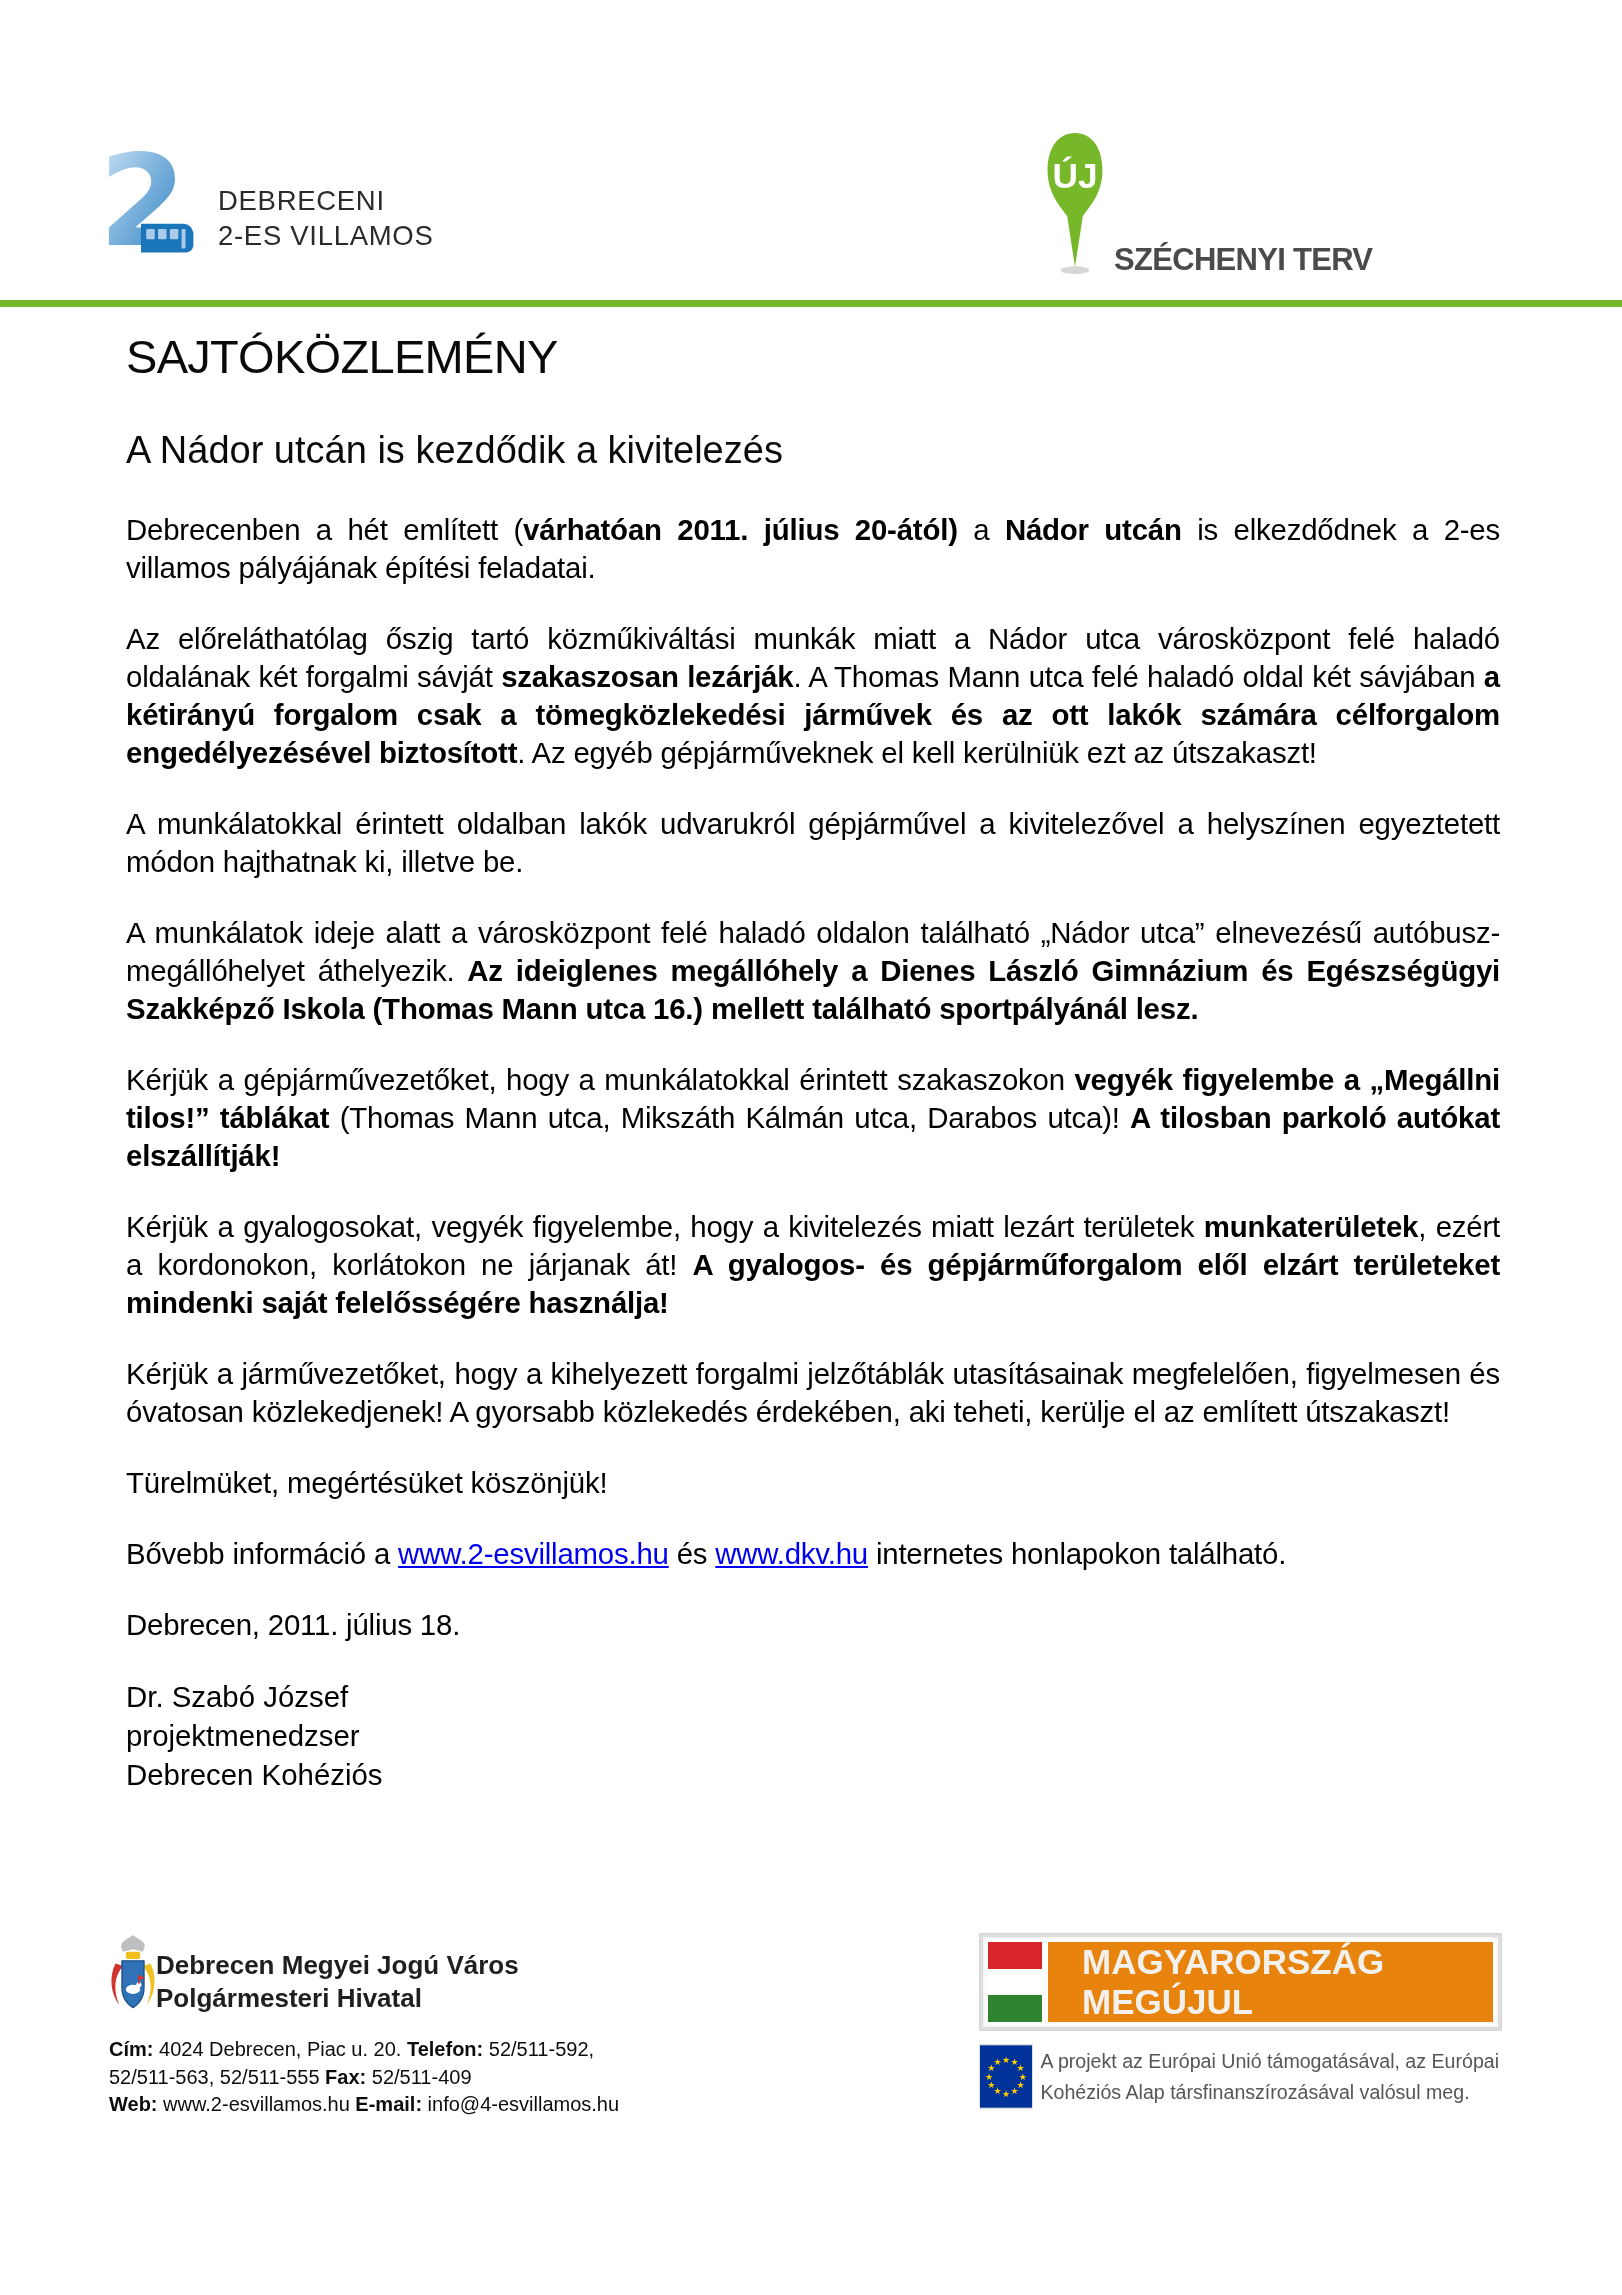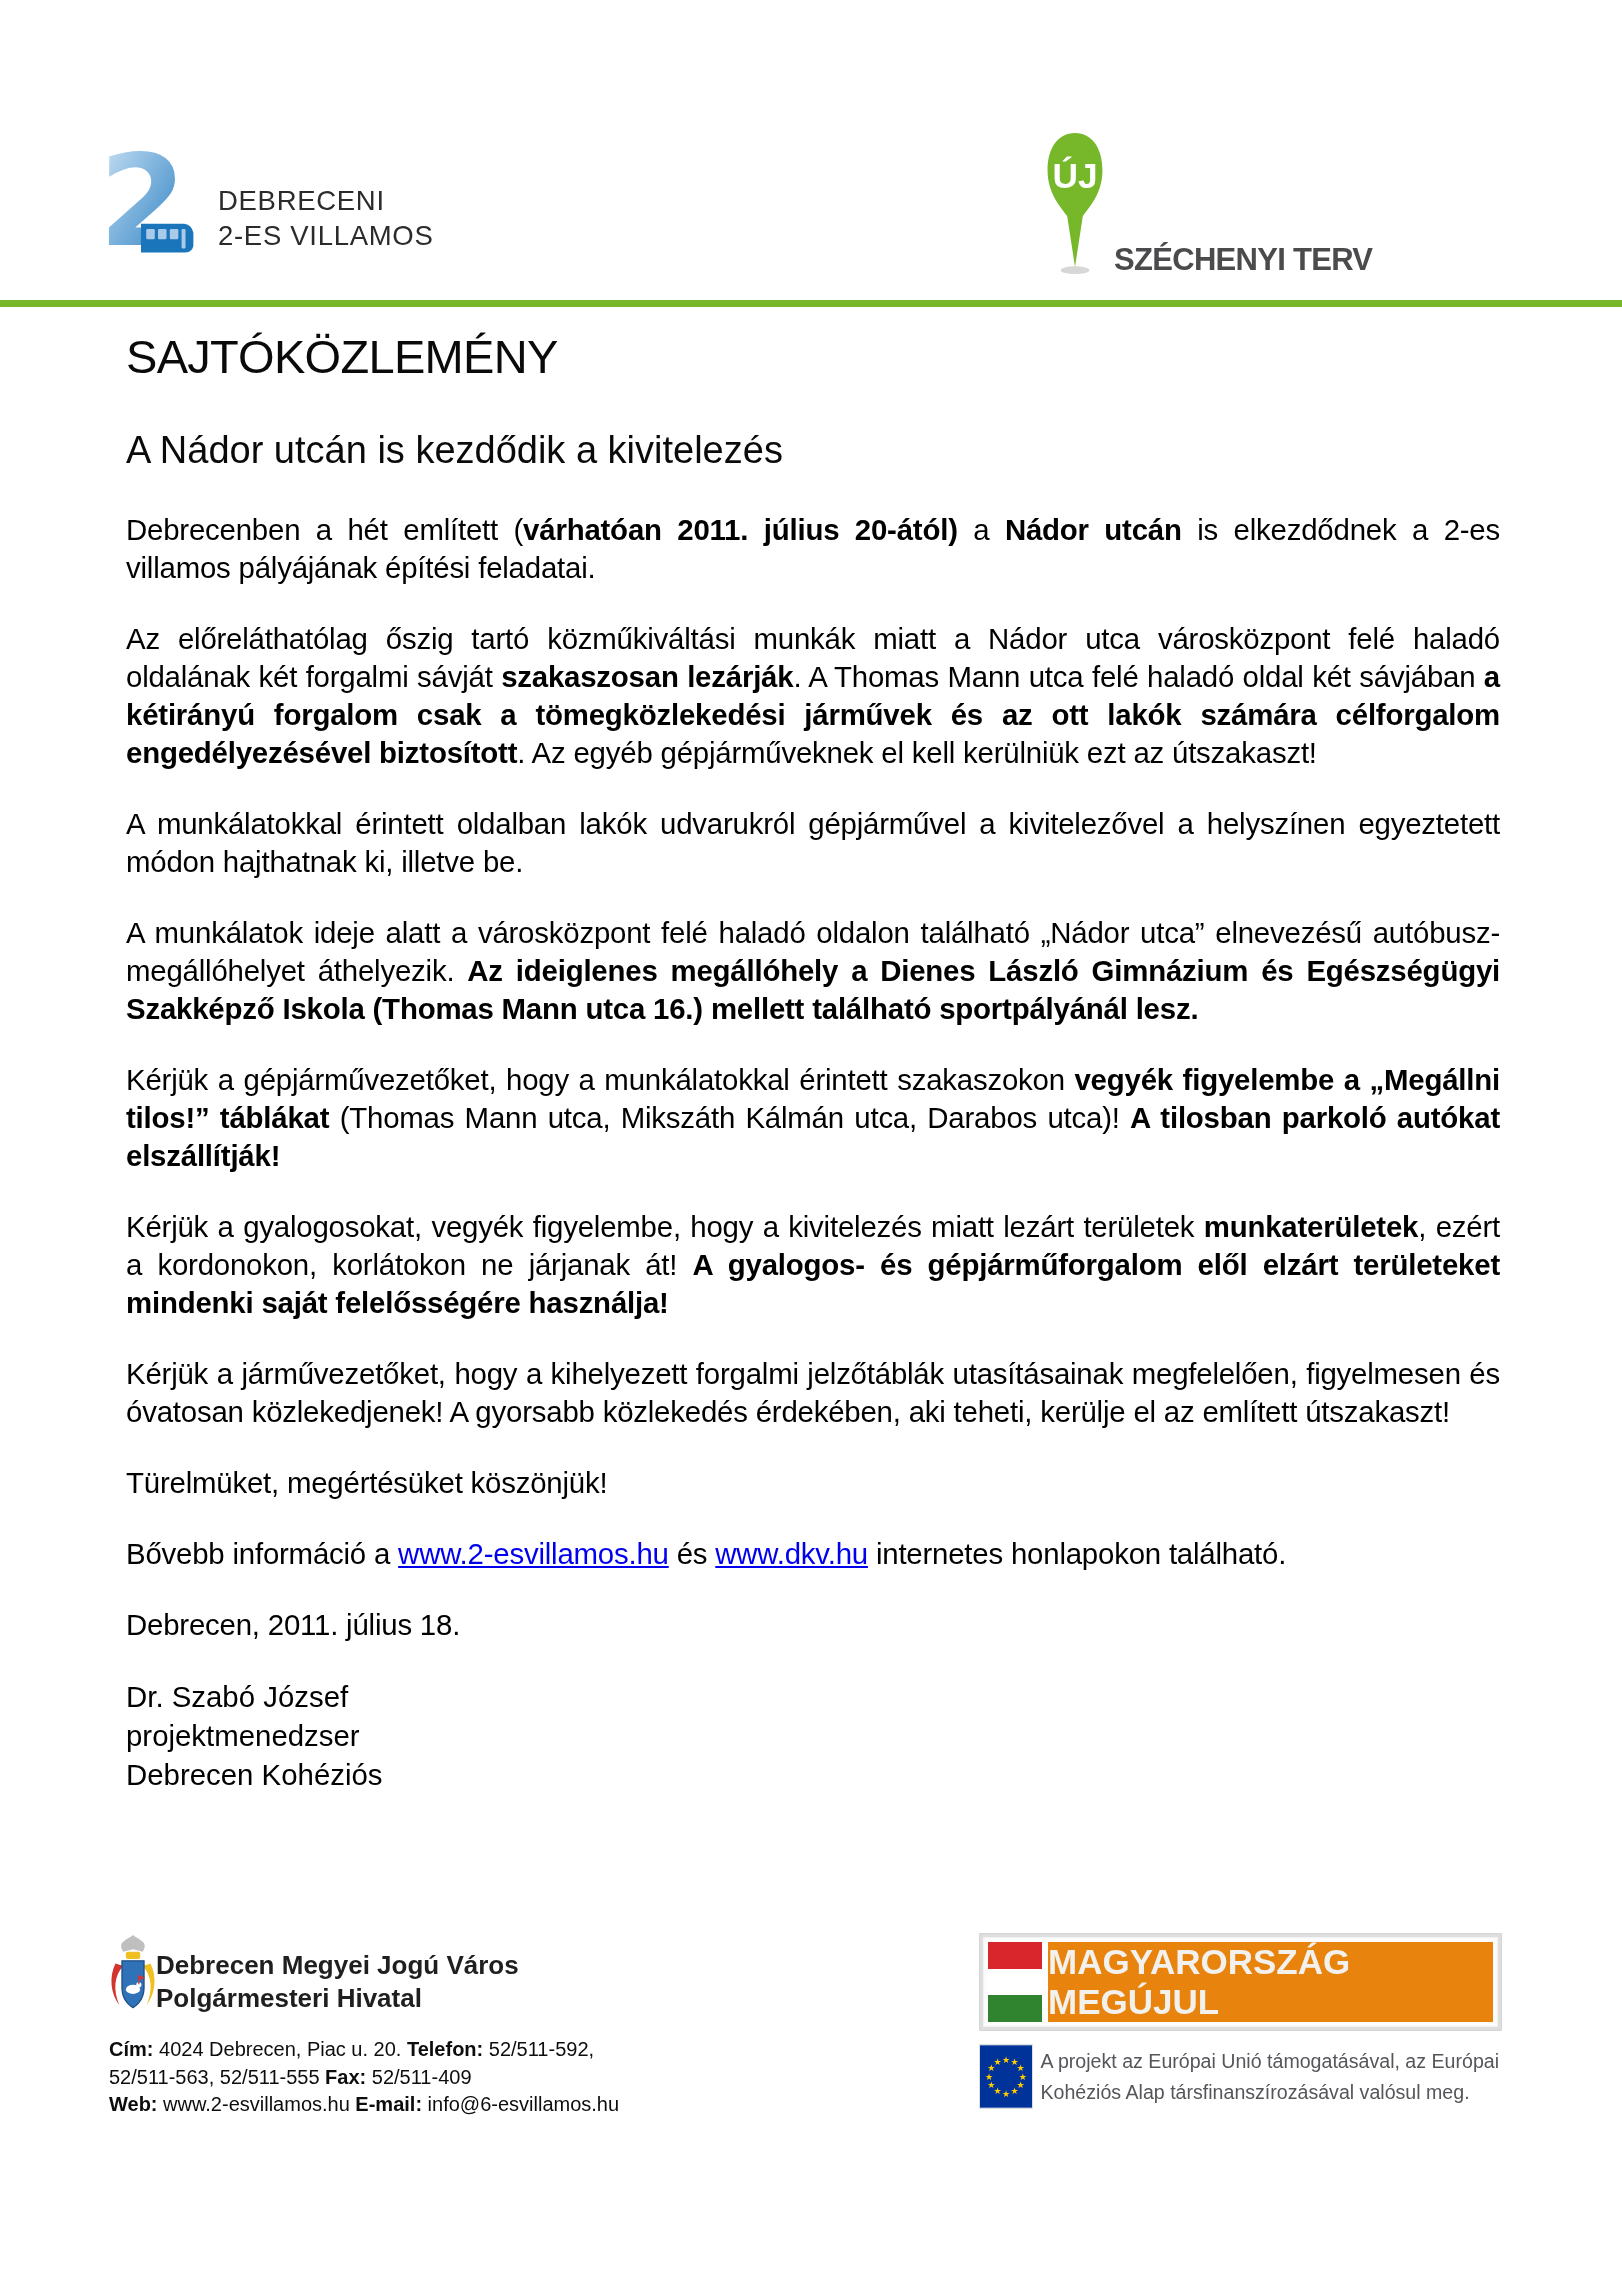--- a/index.html
+++ b/index.html
@@ -34,21 +34,21 @@
   
   .footer-right{position:absolute;left:980px;top:1934px;width:521px;}
   .banner{box-sizing:border-box;width:521px;height:96px;background:#fdfdfd;
           border:3.3px solid #dedede;box-shadow:0 0 0 0.7px #c4c4c4, inset 0 0 0 1.3px #f4f4f4;
           display:flex;align-items:center;padding:0 4.6px;}
   .hu-flag{width:54px;height:80px;display:flex;flex-direction:column;flex:none;}
   .hu-flag div{flex:1;}
   .hu-red{background:var(--flag-red);} .hu-white{background:#fff;} .hu-grn{background:var(--flag-green);}
   .orange-box{flex:1;height:80px;margin-left:6.5px;background:var(--orange);
           display:flex;align-items:center;justify-content:center;}
-  .orange-box span{font-size:35px;font-weight:bold;color:#f2f1ee;letter-spacing:0;}
+  .orange-box span{font-size:35px;font-weight:bold;color:#f2f1ee;letter-spacing:0;padding-left:34px;}
   .eu-row{margin-top:15px;display:flex;}
   .eu-flag{width:52px;height:63px;flex:none;box-shadow:0 0 0 0.7px #cfcfcf;}
   .eu-note{margin-left:8.5px;padding-top:1.3px;font-size:19.6px;line-height:31px;color:#55555a;}
 </style>
 </head>
 <body>
 
 <div class="page">
 
   <div class="logo-tram">
@@ -120,21 +120,21 @@
       <path d="M46,64 v14" stroke="#d23430" stroke-width="2"></path>
       <path d="M46,64 l10,4 l-10,4 Z" fill="#d23430"></path>
     </svg>
     <div class="office">
       <div>Debrecen Megyei Jogú Város</div>
       <div>Polgármesteri Hivatal</div>
     </div>
     <div class="contact">
         <div><b>Cím:</b><span> 4024 Debrecen, Piac u. 20. </span><b>Telefon:</b><span> 52/511-592,</span></div>
         <div><span>52/511-563, 52/511-555 </span><b>Fax:</b><span> 52/511-409</span></div>
-        <div><b>Web:</b><span> www.2-esvillamos.hu </span><b>E-mail:</b><span> info@6-esvillamos.hu</span></div>
+        <div><b>Web:</b><span> www.2-esvillamos.hu </span><b>E-mail:</b><span> info@4-esvillamos.hu</span></div>
       </div>
   </div>
 
   <div class="footer-right">
     <div class="banner">
       <div class="hu-flag">
         <div class="hu-red"></div>
           <div class="hu-white"></div>
           <div class="hu-grn"></div>
       </div>

